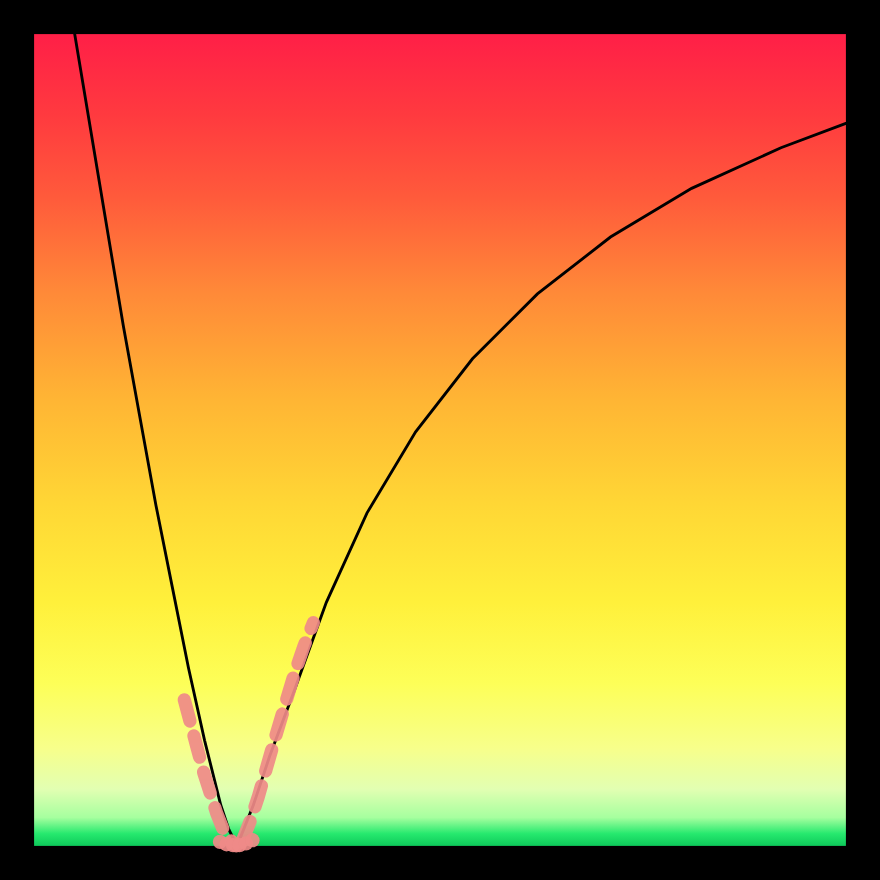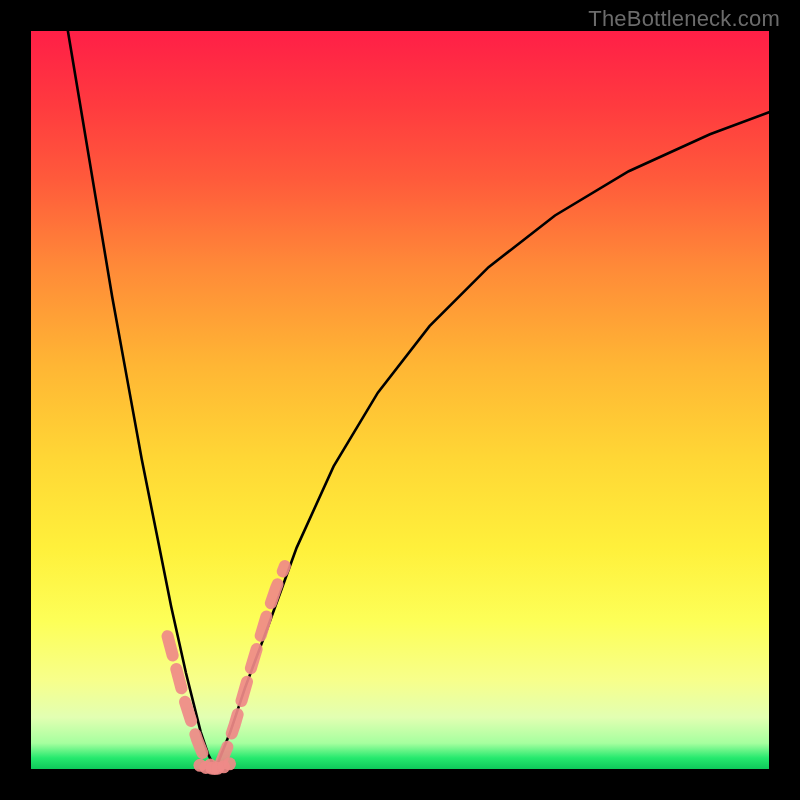--- a/index.html
+++ b/index.html
@@ -57,21 +57,20 @@
     top: 0;
     width: 738px;
     height: 738px;
     overflow: visible;
   }
 </style>
 </head>
 <body>
 
 <div class="frame">
-  <div class="watermark">TheBottleneck.com</div>
   <div class="plot">
     <svg class="curve" viewBox="0 0 738 738">
       <g id="g-main-curve">
           <path d="M36.90 0.00 L51.66 88.56 L66.42 177.12 L81.18 265.68 L95.94 346.86 L110.70 428.04 L125.46 501.84 L140.22 575.64 L154.98 642.06 L169.74 701.10 L177.12 723.24 L184.50 738.00 " fill="none" stroke="#000000" stroke-width="2.6" stroke-linecap="round"></path>
           <path d="M184.50 738.00 L199.26 701.10 L214.02 656.82 L236.16 597.78 L265.68 516.60 L302.58 435.42 L346.86 361.62 L398.52 295.20 L457.56 236.16 L523.98 184.50 L597.78 140.22 L678.96 103.32 L738.00 81.18 " fill="none" stroke="#000000" stroke-width="2.6" stroke-linecap="round"></path>
         </g>
       <g id="g-overlay">
           <path d="M136.53 605.16 L142.43 627.30 L148.34 649.44 L154.24 671.58 L160.15 690.03 L166.05 708.48 L171.95 723.24 L177.86 732.10 L183.76 738.00 " fill="none" stroke="#ef8a88" stroke-width="12" stroke-linecap="round" stroke-dasharray="20 14" opacity="0.92"></path>
           <path d="M188.93 734.31 L196.31 715.86 L203.69 693.72 L211.07 667.89 L218.45 642.06 L227.30 612.54 L236.16 583.02 L245.02 557.19 L253.87 535.05 " fill="none" stroke="#ef8a88" stroke-width="12" stroke-linecap="round" stroke-dasharray="20 14" opacity="0.92"></path>
         </g>

